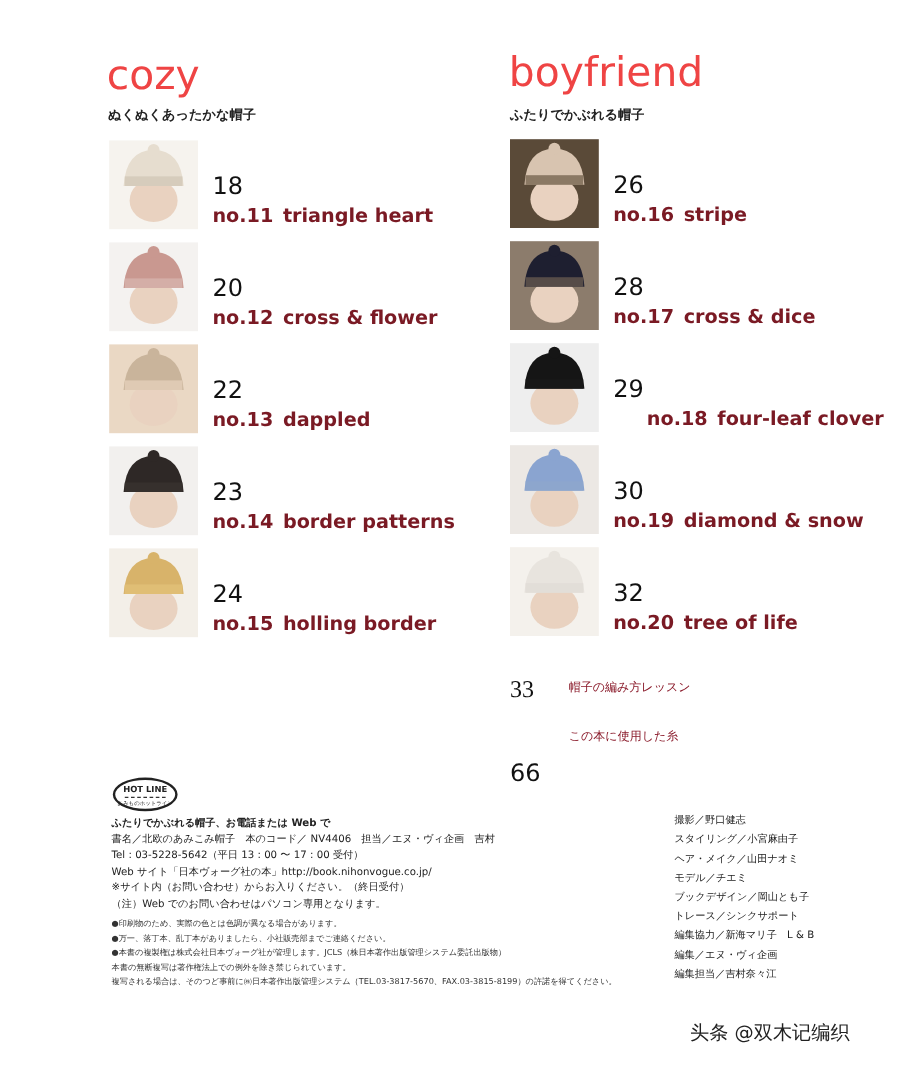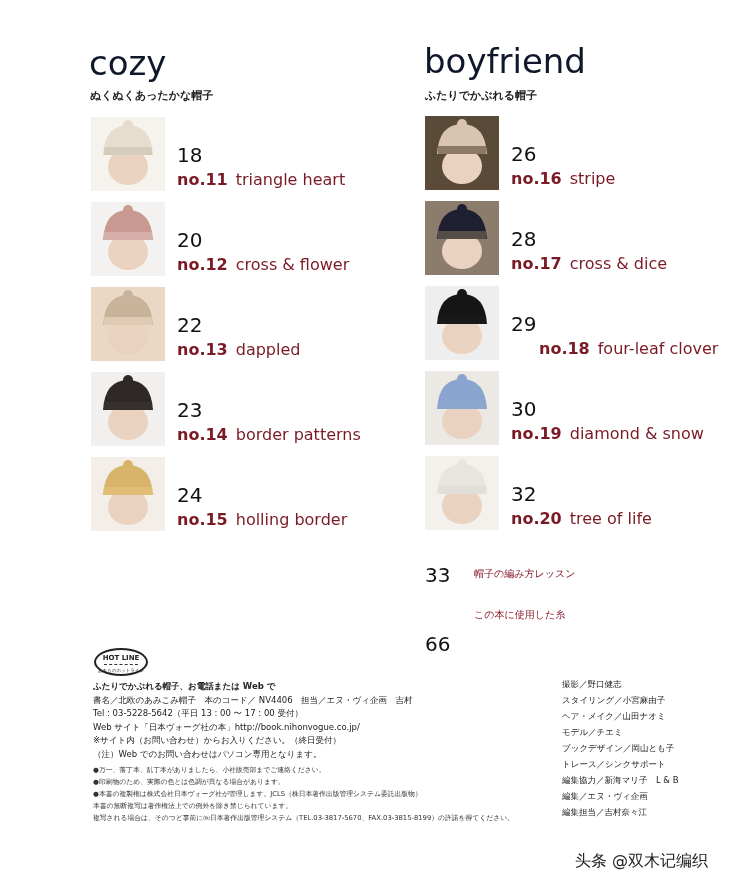--- a/index.html
+++ b/index.html
@@ -1,25 +1,25 @@
 <!DOCTYPE html>
 <html><head>
 <meta charset="utf-8">
 <style>
   html, body { margin:0; padding:0; background:#fff; }
   body { width:750px; height:889px; position:relative; overflow:hidden;
          font-family:"DejaVu Sans","Liberation Sans",sans-serif; color:#222; }
   .abs { position:absolute; }
-  .section-title { font-family:"DejaVu Sans",sans-serif; color:#0f172a; font-size:34px; line-height:1; letter-spacing:0px; }
+  .section-title { font-family:"DejaVu Sans",sans-serif; color:#ef4444; font-size:34px; line-height:1; letter-spacing:0px; }
   .section-sub { font-size:11px; font-weight:bold; color:#222; }
   .thumb { position:absolute; width:74px; height:74px; overflow:hidden; }
   .pg { position:absolute; font-size:20px; color:#111; line-height:1; }
   .no { position:absolute; font-size:16px; line-height:1; white-space:nowrap; }
   .no b { color:#7a1a24; font-weight:bold; }
-  .no span { color:#7a1a24; margin-left:8px; font-weight:normal; }
+  .no span { color:#7a1a24; margin-left:8px; font-weight:bold; }
   .extra-pg { position:absolute; font-size:20px; color:#111; line-height:1; }
   .extra-label { position:absolute; font-size:10px; color:#8a1a2a; line-height:1; }
   .info { position:absolute; font-size:8.5px; line-height:13.5px; color:#222; white-space:nowrap; }
   .notes { position:absolute; font-size:6.8px; line-height:12px; color:#333; white-space:nowrap; }
   .credits { position:absolute; font-size:8.5px; line-height:16px; color:#222; white-space:nowrap; }
   .hotline { position:absolute; width:54px; height:28px; border:2px solid #222; border-radius:50%; box-sizing:border-box; text-align:center; }
   .hotline .t { font-size:7px; font-weight:bold; line-height:9px; margin-top:4px; }
   .hotline .w { height:2px; margin:1px 8px; border-top:1px dashed #333; }
   .hotline .s { font-size:4.5px; line-height:6px; }
   .watermark { position:absolute; font-size:16px; color:#222; white-space:nowrap; text-shadow:0 0 2px #fff; }
@@ -112,43 +112,43 @@
     <div class="thumb" style="left: 425px; top: 456px; background: rgb(244, 241, 236);"><svg width="74" height="74" viewBox="0 0 74 74">
         <ellipse cx="37" cy="50" rx="20" ry="18" fill="#e9d2c0"></ellipse>
         <path d="M12 38 Q14 8 37 8 Q60 8 62 38 Z" fill="#e8e4de"></path>
         <rect x="13" y="30" width="48" height="8" fill="#e0dcd6" opacity="0.7"></rect>
         <circle cx="37" cy="8" r="5" fill="#e8e4de"></circle>
       </svg></div>
     <div class="pg" style="left: 511px; top: 484px;">32</div>
     <div class="no" style="left: 511px; top: 511px;"><b>no.20</b><span>tree of life</span></div>
   </div>
 
-<div class="extra-pg" style="left:425px;top:565px;">33</div>
+<div class="extra-pg" style="left:425px;top:565px;font-family:Liberation Serif, serif;">33</div>
 <div class="extra-label" style="left:474px;top:569px;">帽子の編み方レッスン</div>
 <div class="extra-pg" style="left:425px;top:606px;margin-top:28px;">66</div>
 <div class="extra-label" style="left:474px;top:610px;">この本に使用した糸</div>
 
 <div class="hotline" style="left:94px;top:648px;">
   <div class="t">HOT LINE</div>
   <div class="w"></div>
   <div class="s">あみものホットライン</div>
 </div>
 
 <div class="info" style="left:93px;top:680px;">
   <div style="font-weight:bold;">ふたりでかぶれる帽子、お電話または Web で</div>
   <div>書名／北欧のあみこみ帽子　本のコード／ NV4406　担当／エヌ・ヴィ企画　吉村</div>
   <div>Tel : 03-5228-5642（平日 13 : 00 〜 17 : 00 受付）</div>
   <div>Web サイト「日本ヴォーグ社の本」http://book.nihonvogue.co.jp/</div>
   <div>※サイト内（お問い合わせ）からお入りください。（終日受付）</div>
   <div>（注）Web でのお問い合わせはパソコン専用となります。</div>
 </div>
 
 <div class="notes" style="left:93px;top:764px;">
+  <div>●印刷物のため、実際の色とは色調が異なる場合があります。</div>
   <div>●万一、落丁本、乱丁本がありましたら、小社販売部までご連絡ください。</div>
-  <div>●印刷物のため、実際の色とは色調が異なる場合があります。</div>
   <div>●本書の複製権は株式会社日本ヴォーグ社が管理します。JCLS（株日本著作出版管理システム委託出版物）</div>
   <div>本書の無断複写は著作権法上での例外を除き禁じられています。</div>
   <div>複写される場合は、そのつど事前に㈱日本著作出版管理システム（TEL.03-3817-5670、FAX.03-3815-8199）の許諾を得てください。</div>
 </div>
 
 <div class="credits" style="left:562px;top:676px;">
   <div>撮影／野口健志</div>
   <div>スタイリング／小宮麻由子</div>
   <div>ヘア・メイク／山田ナオミ</div>
   <div>モデル／チエミ</div>

